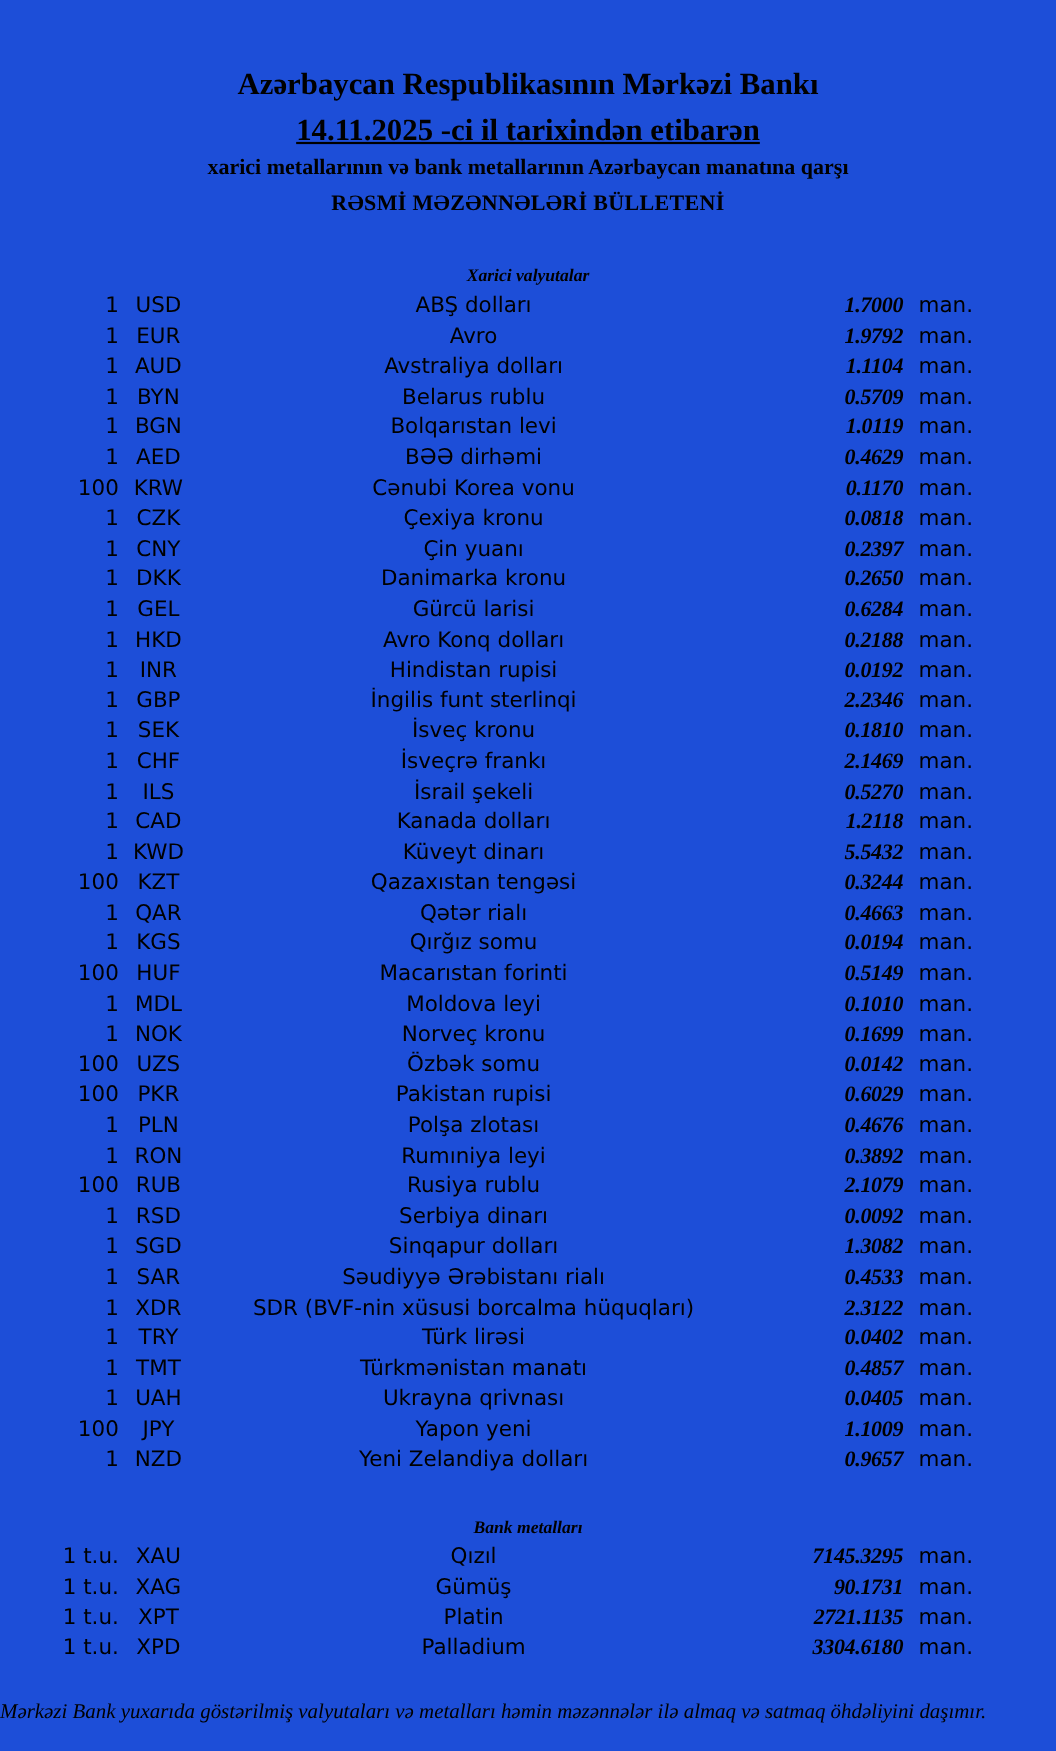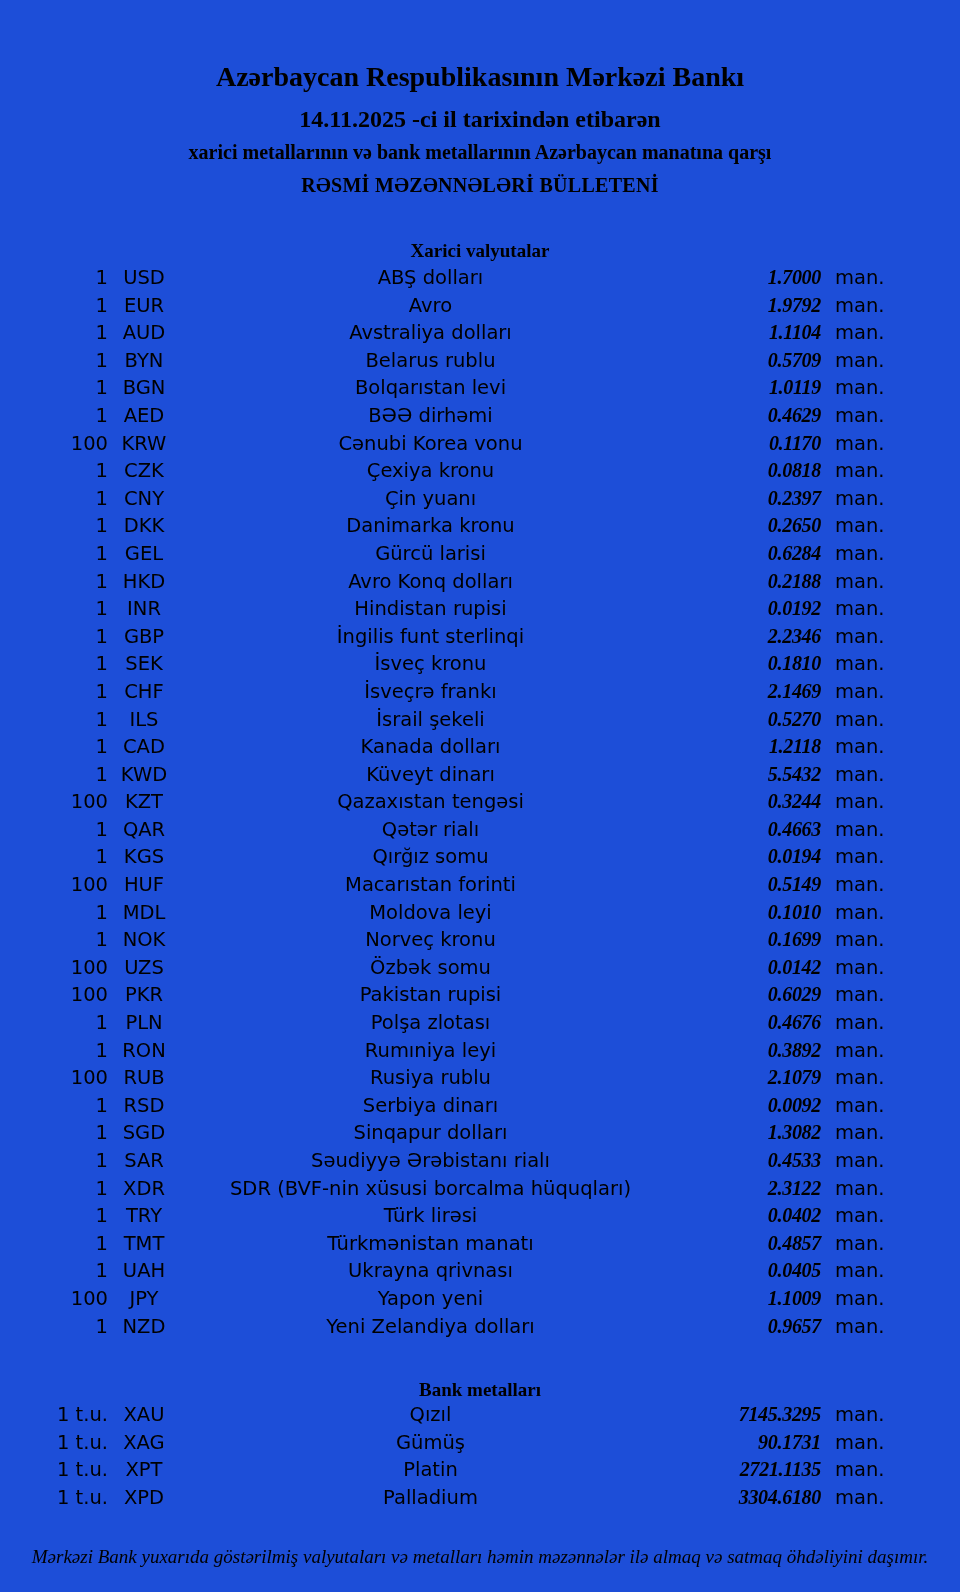--- a/index.html
+++ b/index.html
@@ -17,43 +17,45 @@
     padding-top: 60px;
     font-family: "Liberation Serif", "DejaVu Serif", serif;
     font-weight: 700;
     font-size: 28px;
     line-height: 34px;
   }
   .h-date {
     margin-top: 13px;
     font-family: "Liberation Serif", "DejaVu Serif", serif;
     font-weight: 700;
-    font-size: 24px;
+    font-size: 28px;
     line-height: 24px;
+    text-decoration: underline;
   }
   .h-sub {
     margin-top: 9px;
     font-family: "Liberation Serif", "DejaVu Serif", serif;
     font-weight: 700;
     font-size: 20px;
     line-height: 24px;
   }
   .h-bulletin {
     margin-top: 9px;
     font-family: "Liberation Serif", "DejaVu Serif", serif;
     font-weight: 700;
     font-size: 20px;
     line-height: 24px;
     letter-spacing: 0.3px;
   }
   .section-heading {
     font-family: "Liberation Serif", "DejaVu Serif", serif;
     font-weight: 700;
-    font-size: 19px;
+    font-size: 16px;
     line-height: 24px;
+    font-style: italic;
   }
   .section-heading.currencies { margin-top: 42px; }
   .section-heading.metals { margin-top: 36px; }
   .rates-table { margin-top: 3px; }
   .rates-table.metals-table { margin-top: 1px; }
   .row {
     display: flex;
     align-items: baseline;
     height: 27.6px;
     padding-right: 75px;
@@ -73,21 +75,20 @@
     letter-spacing: -0.3px;
     white-space: nowrap;
   }
   .c-man   { width: 50px; margin-left: 14px; text-align: left; white-space: nowrap; }
   .footer-note {
     margin-top: 31px;
     font-family: "Liberation Serif", "DejaVu Serif", serif;
     font-style: italic;
     font-size: 19px;
     line-height: 24px;
-    text-align: center;
   }
 </style>
 </head>
 <body>
 
 <div class="page">
   <div class="header center">
     <div class="title">Azərbaycan Respublikasının Mərkəzi Bankı</div>
     <div class="h-date">14.11.2025 -ci il tarixindən etibarən</div>
     <div class="h-sub">xarici metallarının və bank metallarının Azərbaycan manatına qarşı</div>

